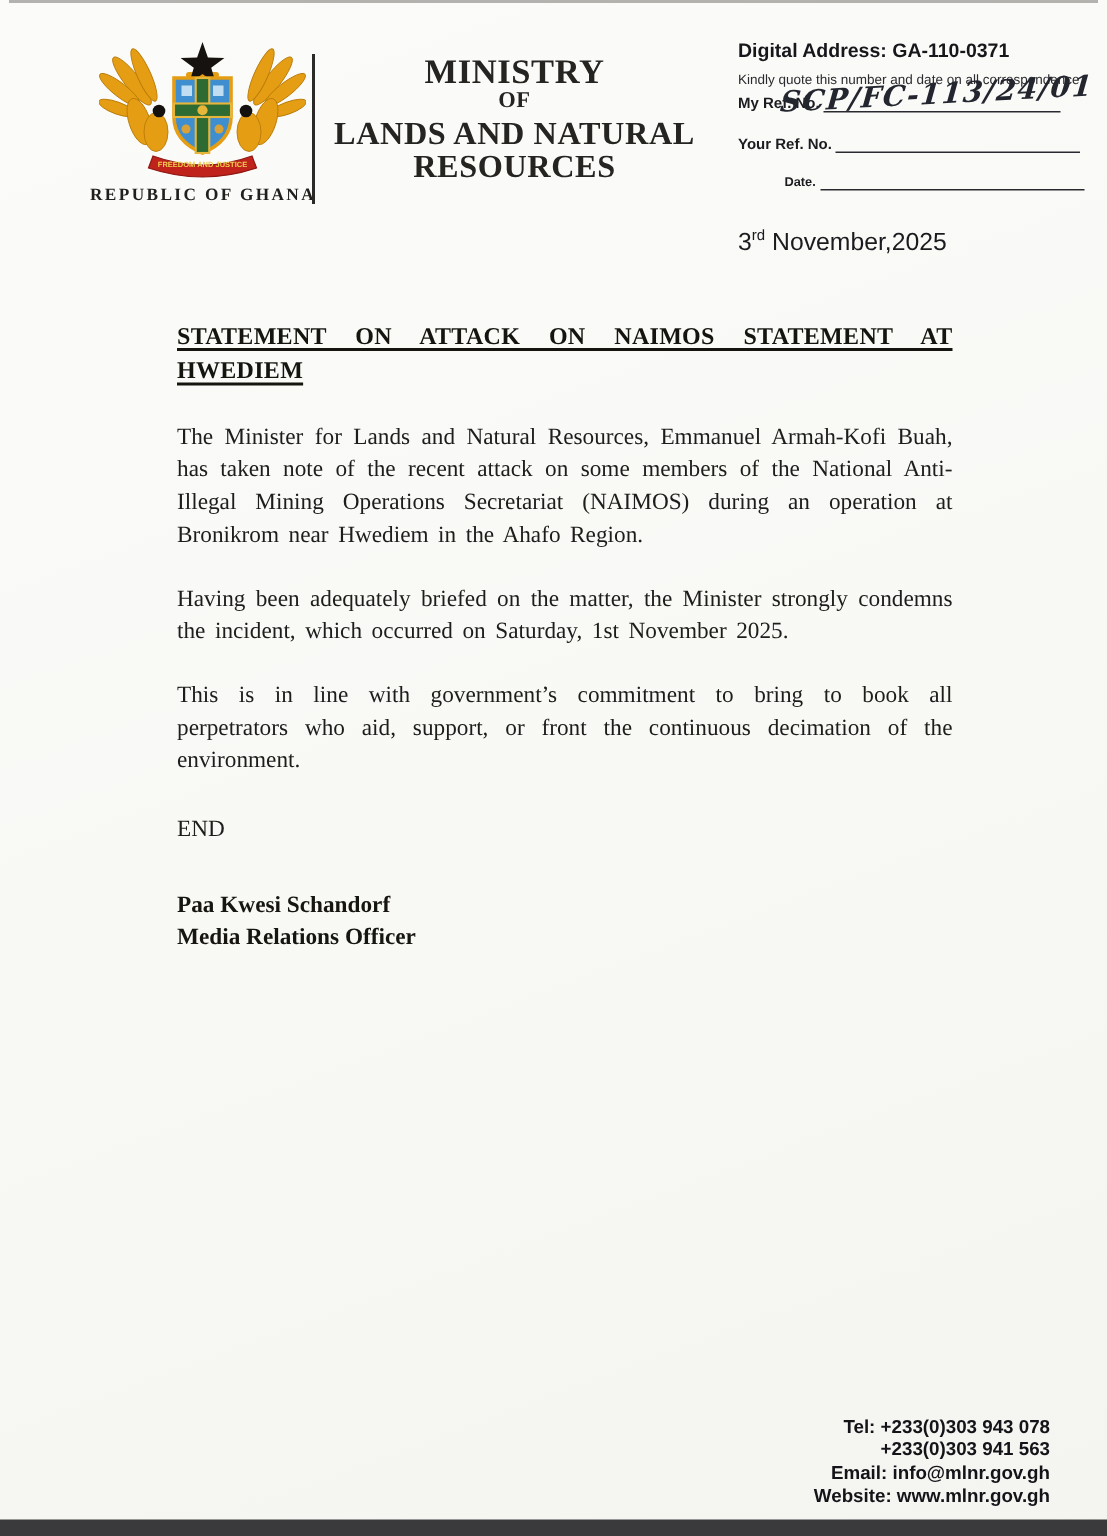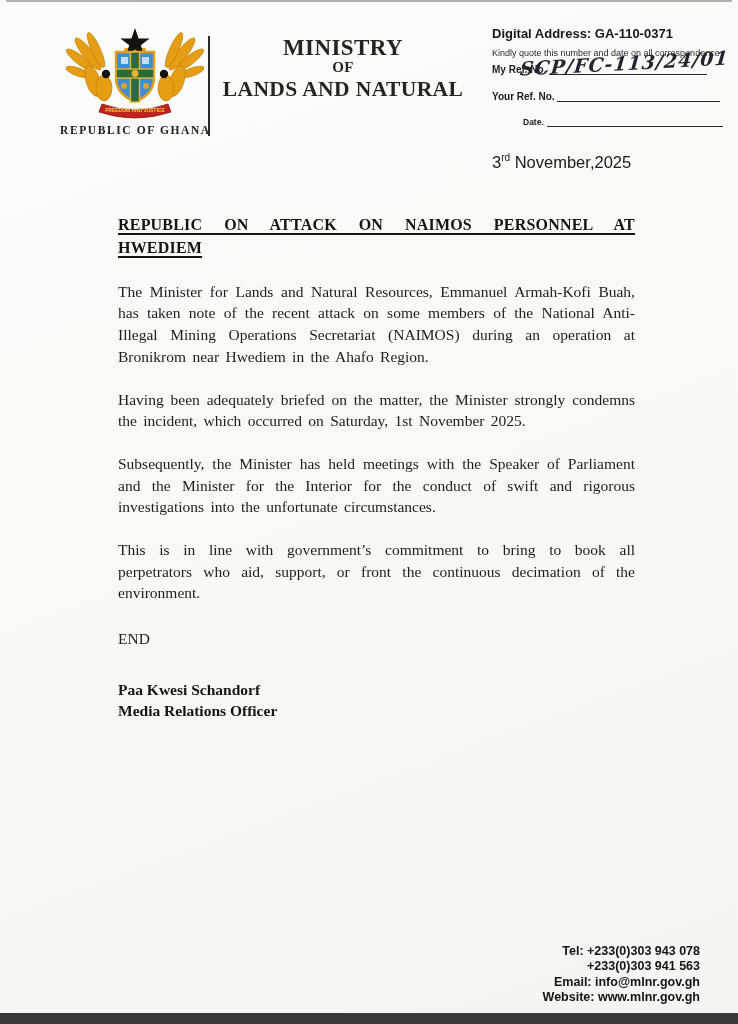--- a/index.html
+++ b/index.html
@@ -111,20 +111,21 @@
     </svg>
     <div class="crest-caption">REPUBLIC OF GHANA</div>
   </div>
 
   <div class="header-divider"></div>
 
   <div class="ministry-title">
     <div class="ln ln1">MINISTRY</div>
     <div class="ln ln2">OF</div>
     <div class="ln ln3">LANDS AND NATURAL</div>
+    <div class="ln ln4">RESOURCES</div>
   </div>
 
   <div class="address-block">
     <div class="addr-bold">Digital Address: GA-110-0371</div>
     <div class="addr-note">Kindly quote this number and date on all correspondence</div>
 
     <div class="ref-row">
       <span class="lbl">My Ref. No.</span>
       <span class="ref-line myref-line"></span>
       <span class="handwriting">SCP/FC-113/24/01</span>
@@ -138,27 +139,26 @@
     <div class="ref-row date-row">
       <span class="lbl date-lbl">Date.</span>
       <span class="ref-line date-line"></span>
     </div>
 
     <div class="typed-date"><span>3</span><sup>rd</sup><span> November,2025</span></div>
   </div>
 
   <div class="doc-body">
     <div class="doc-title">
-      <span class="t-ln t-ln1">REPUBLIC ON ATTACK ON NAIMOS PERSONNEL AT</span>
+      <span class="t-ln t-ln1">STATEMENT ON ATTACK ON NAIMOS STATEMENT AT</span>
       <span class="t-ln t-ln2">HWEDIEM</span>
     </div>
 
     <div class="para">The Minister for Lands and Natural Resources, Emmanuel Armah-Kofi Buah, has taken note of the recent attack on some members of the National Anti-Illegal Mining Operations Secretariat (NAIMOS) during an operation at Bronikrom near Hwediem in the Ahafo Region.</div>
     <div class="para">Having been adequately briefed on the matter, the Minister strongly condemns the incident, which occurred on Saturday, 1st November 2025.</div>
-    <div class="para">Subsequently, the Minister has held meetings with the Speaker of Parliament and the Minister for the Interior for the conduct of swift and rigorous investigations into the unfortunate circumstances.</div>
     <div class="para">This is in line with government’s commitment to bring to book all perpetrators who aid, support, or front the continuous decimation of the environment.</div>
 
     <div class="para end-marker">END</div>
 
     <div class="sig">
       <div>Paa Kwesi Schandorf</div>
       <div>Media Relations Officer</div>
     </div>
   </div>
 

